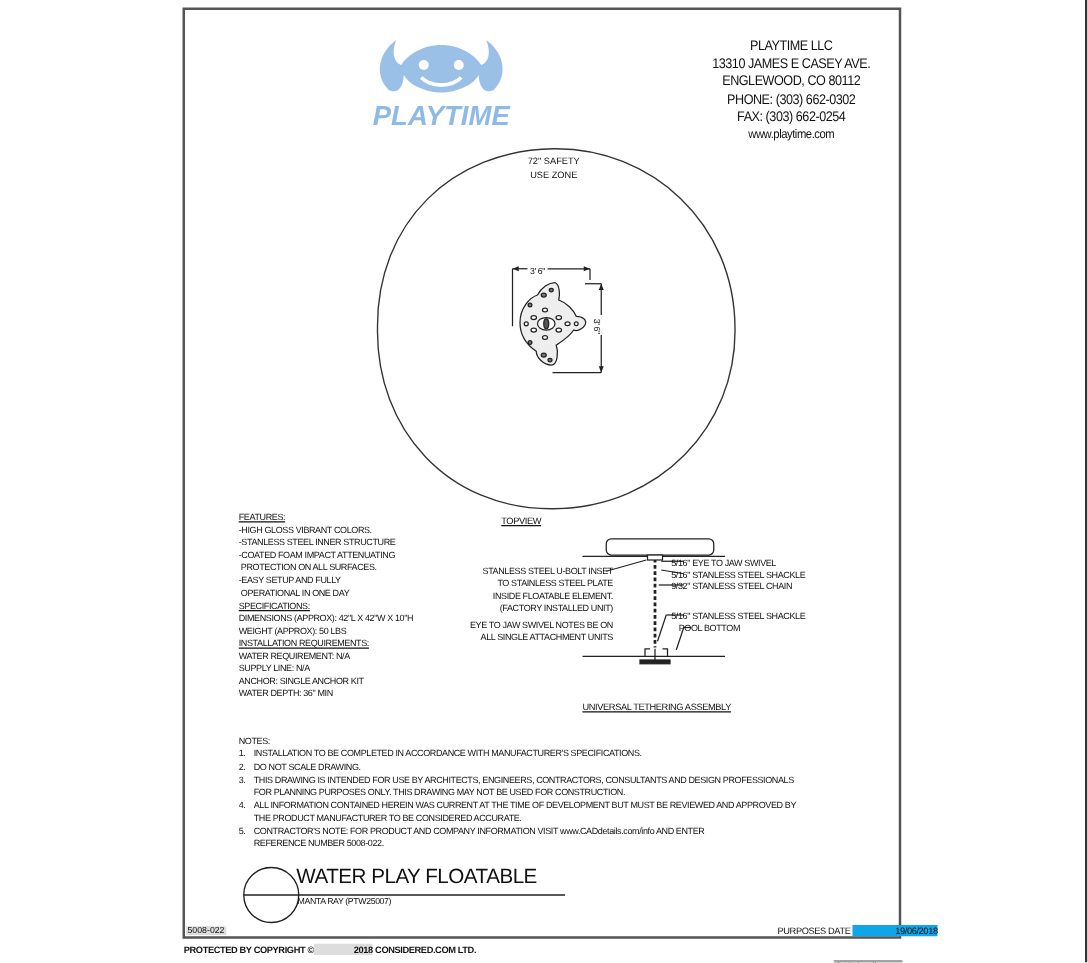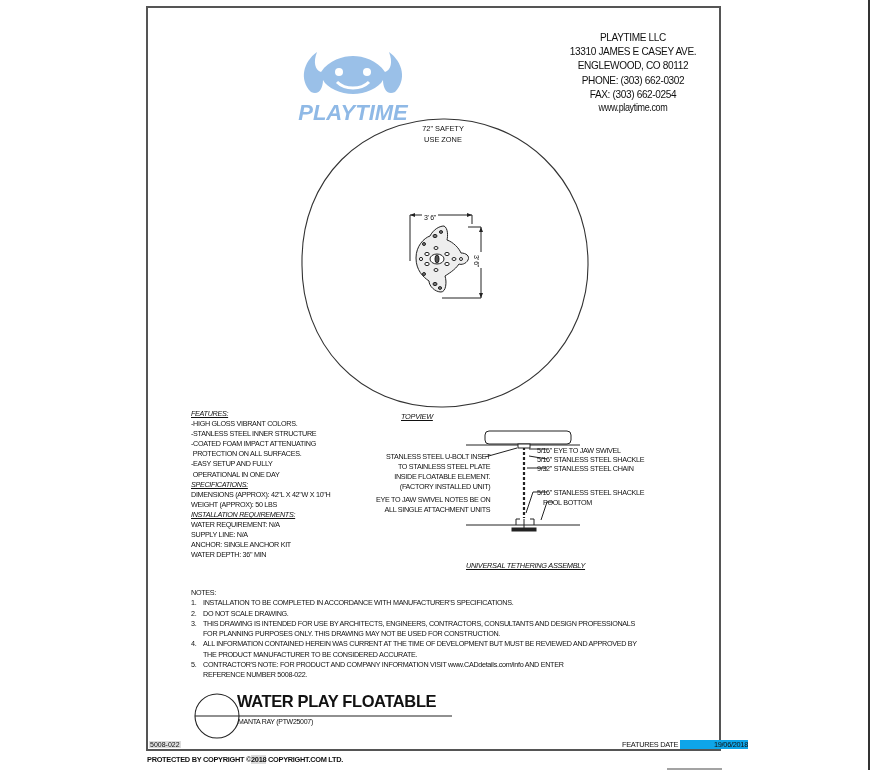--- a/index.html
+++ b/index.html
@@ -6,52 +6,52 @@
     body {
       width: 870px; height: 770px; background: #ffffff; position: relative; overflow: hidden;
       font-family: "Liberation Sans", sans-serif; color: #111;
     }
     .viewer-edge { position: absolute; left: 868px; top: 0; width: 2px; height: 770px; background: #333; }
     .sheet {
       position: absolute; left: 146px; top: 6px; width: 575px; height: 745px;
       border: 2px solid #555; box-sizing: border-box; background: #fff;
     }
     .abs { position: absolute; }
-    .logo { left: 145px; top: 36px; width: 120px; height: 82px; }
+    .logo { left: 145px; top: 16px; width: 120px; height: 82px; }
     .company {
       left: 370px; top: 22px; width: 230px; text-align: center;
       font-size: 11.2px; line-height: 14.2px; letter-spacing: -0.4px; transform: scaleX(0.9); transform-origin: center top;
     }
     .company .web { font-size: 10px; }
     .drawing-svg { left: 0; top: 0; width: 575px; height: 745px; }
     .small { font-size: 7.2px; line-height: 10px; letter-spacing: -0.3px; white-space: nowrap; }
-    .ul { text-decoration: underline; font-style: italic; }
+    .ul { text-decoration: underline; }
     .safety-label { left: 265px; top: 116px; width: 60px; text-align: center; font-size: 7.4px; line-height: 10.5px; }
     .dim-h { left: 276px; top: 205px; font-size: 7px; }
     .dim-v { left: 333px; top: 247px; font-size: 7px; transform: rotate(90deg); transform-origin: left top; }
     .topview { left: 253px; top: 404px; font-size: 7.4px; }
     .features { left: 43px; top: 401px; }
     .features div { font-size: 7.2px; line-height: 10.1px; }
     .teth-left { left: 228px; top: 444px; text-align: right; }
     .teth-left div { font-size: 7.2px; line-height: 10.1px; }
     .teth-right { left: 389px; top: 438px; }
     .teth-right div { font-size: 7.2px; }
     .pvc { left: 236px; top: 526px; width: 300px; text-align: center; }
     .pvc div { font-size: 7.2px; line-height: 10.3px; }
     .teth-title { left: 318px; top: 553px; font-size: 7.4px; }
     .notes { left: 43px; top: 580px; }
     .notes .note-row { display: flex; font-size: 7.2px; line-height: 10.3px; white-space: nowrap; letter-spacing: -0.3px; }
     .notes .num { width: 12px; flex: none; }
-    .title-main { left: 89px; top: 684px; font-size: 16.5px; letter-spacing: -0.4px; white-space: nowrap; font-weight: bold; }
+    .title-main { left: 89px; top: 684px; font-size: 16.5px; letter-spacing: -0.4px; white-space: nowrap; }
     .title-sub { left: 90px; top: 710px; font-size: 7px; letter-spacing: -0.3px; }
     .drawing-no { left: 1px; top: 733px; font-size: 7px; background: #ddd; padding: 0 1px; }
     .revision { left: 474px; top: 732px; font-size: 7.4px; letter-spacing: -0.3px; white-space: nowrap; }
     .revision .rev-date { background: #0ea5e9; padding-left: 34px; }
     .copyright { left: 147px; top: 755px; font-size: 7.4px; font-weight: bold; letter-spacing: -0.3px; white-space: nowrap; }
-    .copyright .yr { background: #ddd; }
+    .copyright .yr { background: #ddd; padding-left: 32px; }
     .caddetails { left: 667px; top: 768px; font-size: 7.4px; background: #a3a3a3; padding: 0 1px; text-align: right; }
   </style>
 </head>
 <body>
 
 <div class="viewer-edge"></div>
 
 <div class="sheet">
 
   <svg class="abs drawing-svg" viewBox="0 0 575 745">
@@ -221,17 +221,17 @@
       </div>
     <div class="note-row">
         <span class="num"></span>
         <span>REFERENCE NUMBER 5008-022.</span>
       </div>
   </div>
 
   <div class="abs title-main">WATER PLAY FLOATABLE</div>
   <div class="abs title-sub">MANTA RAY (PTW25007)</div>
   <div class="abs drawing-no">5008-022</div>
-  <div class="abs revision"><span style="white-space:pre">FEATURES DATE </span><span class="rev-date">19/06/2018</span></div>
+  <div class="abs revision"><span style="white-space:pre">PURPOSES DATE </span><span class="rev-date">19/06/2018</span></div>
 </div>
 
-<div class="abs copyright"><span>PROTECTED BY COPYRIGHT ©</span><span class="yr">2018</span><span style="white-space:pre"> COPYRIGHT.COM LTD.</span></div>
+<div class="abs copyright"><span>PROTECTED BY COPYRIGHT ©</span><span class="yr">2018</span><span style="white-space:pre"> CONSIDERED.COM LTD.</span></div>
 <div class="abs caddetails">CADdetails.com</div>
 
 </body></html>

